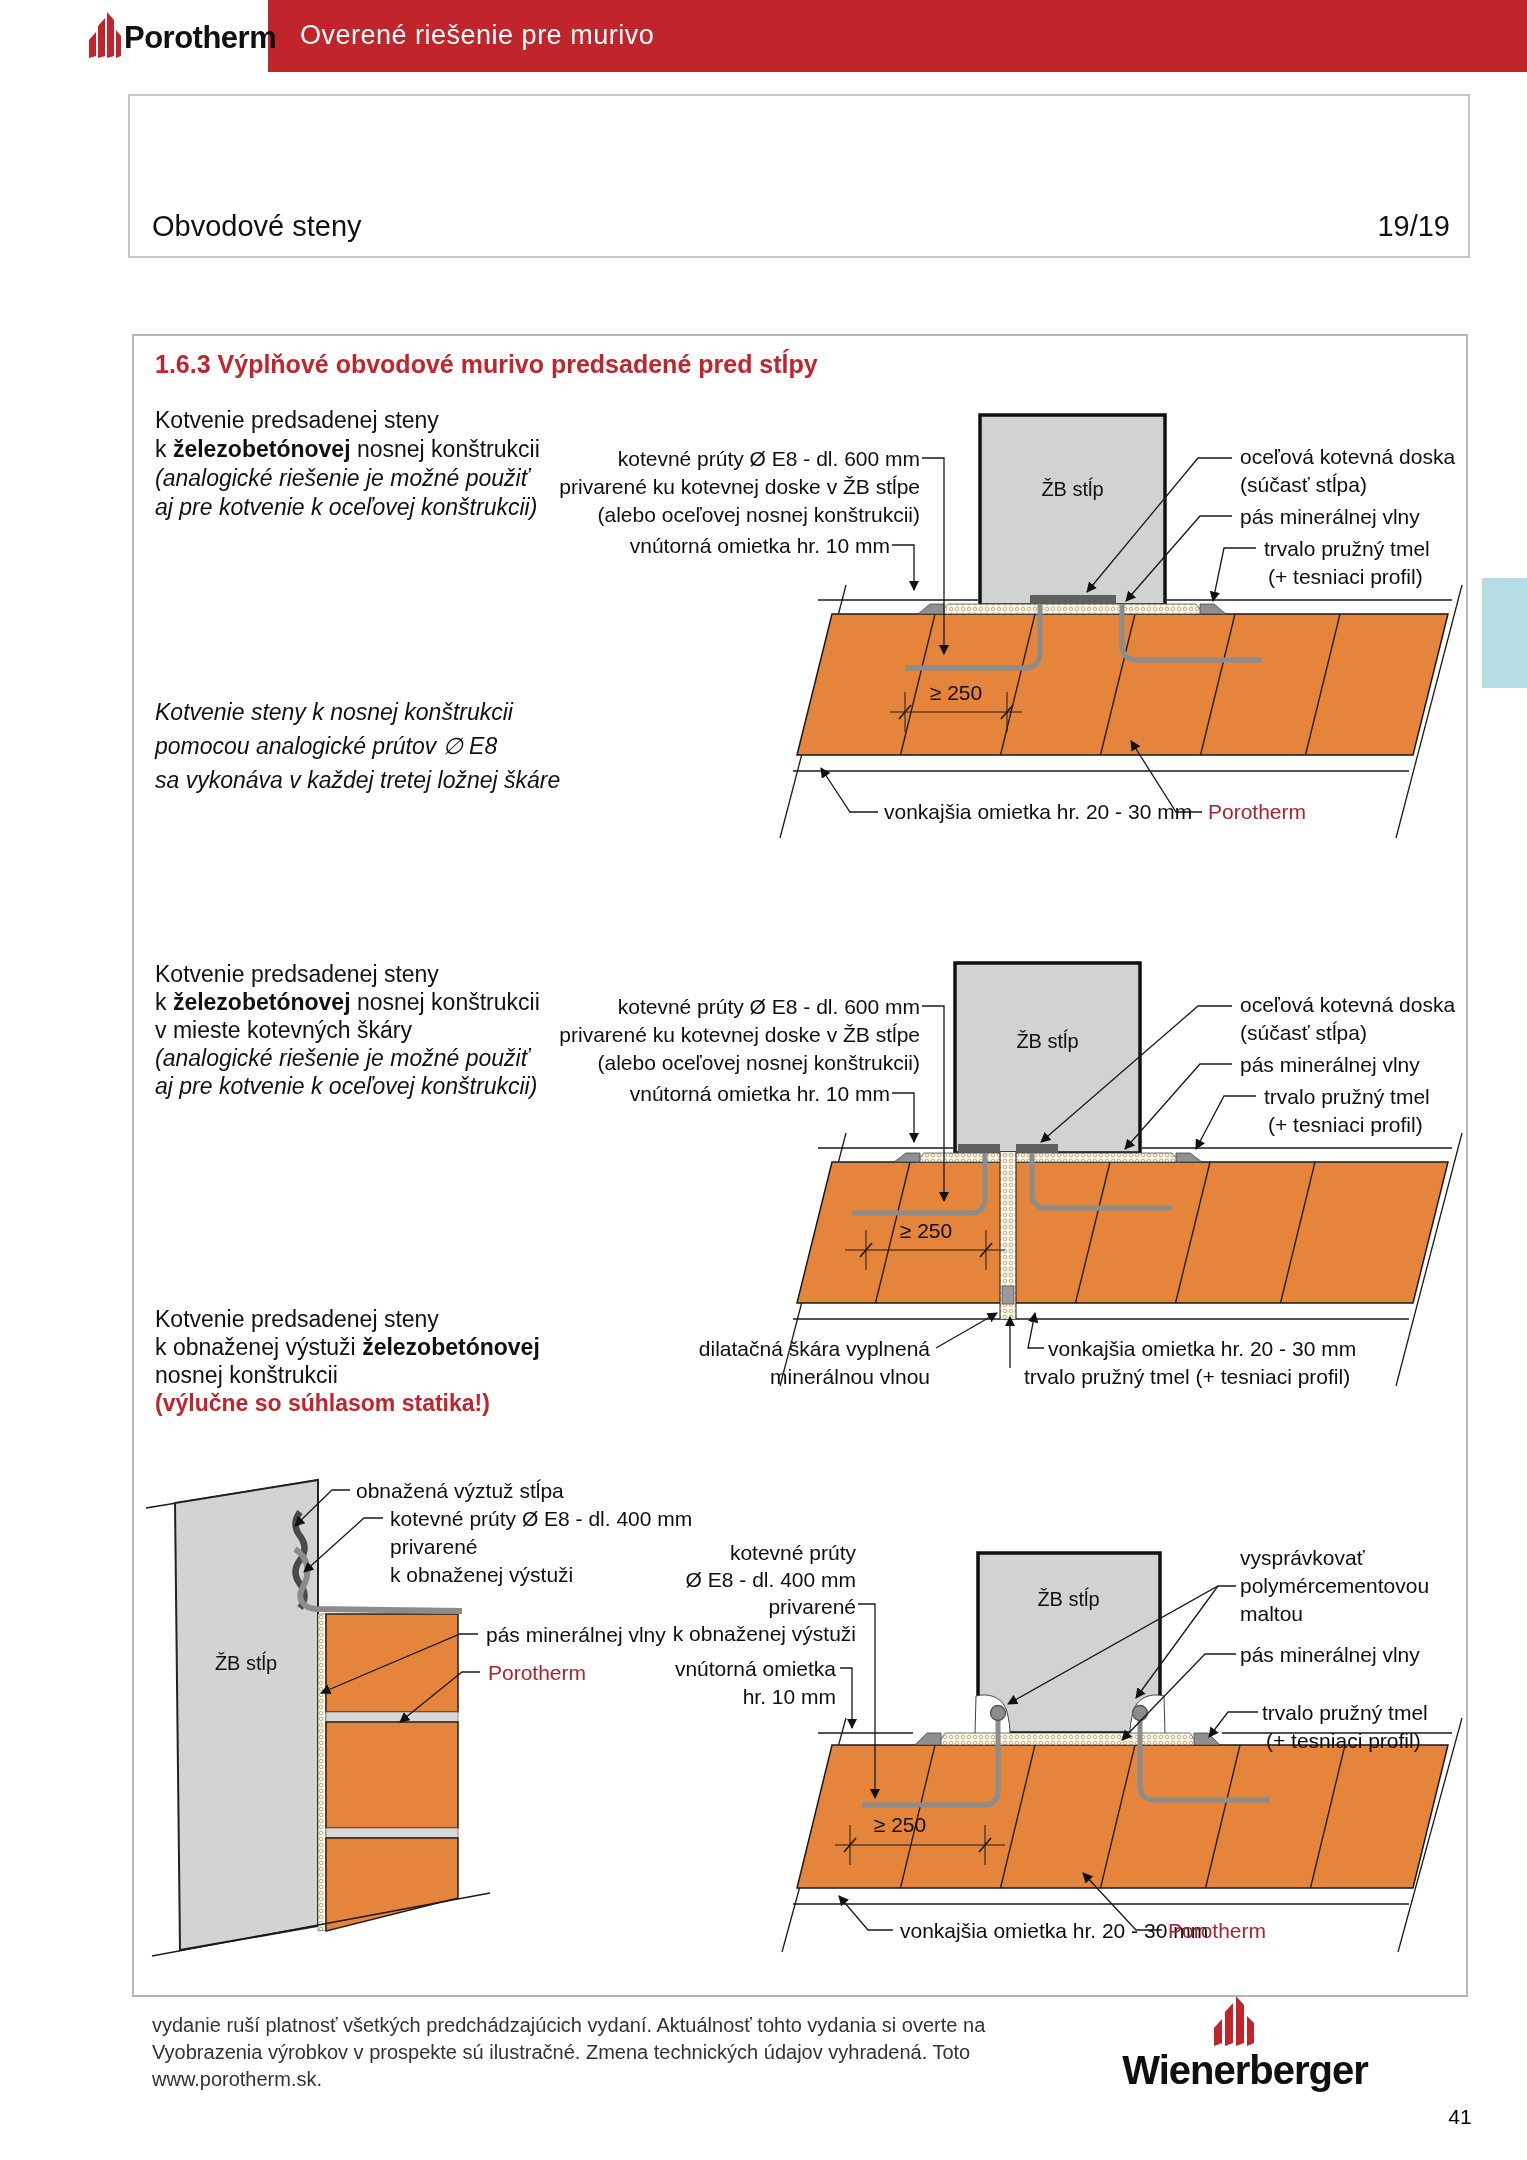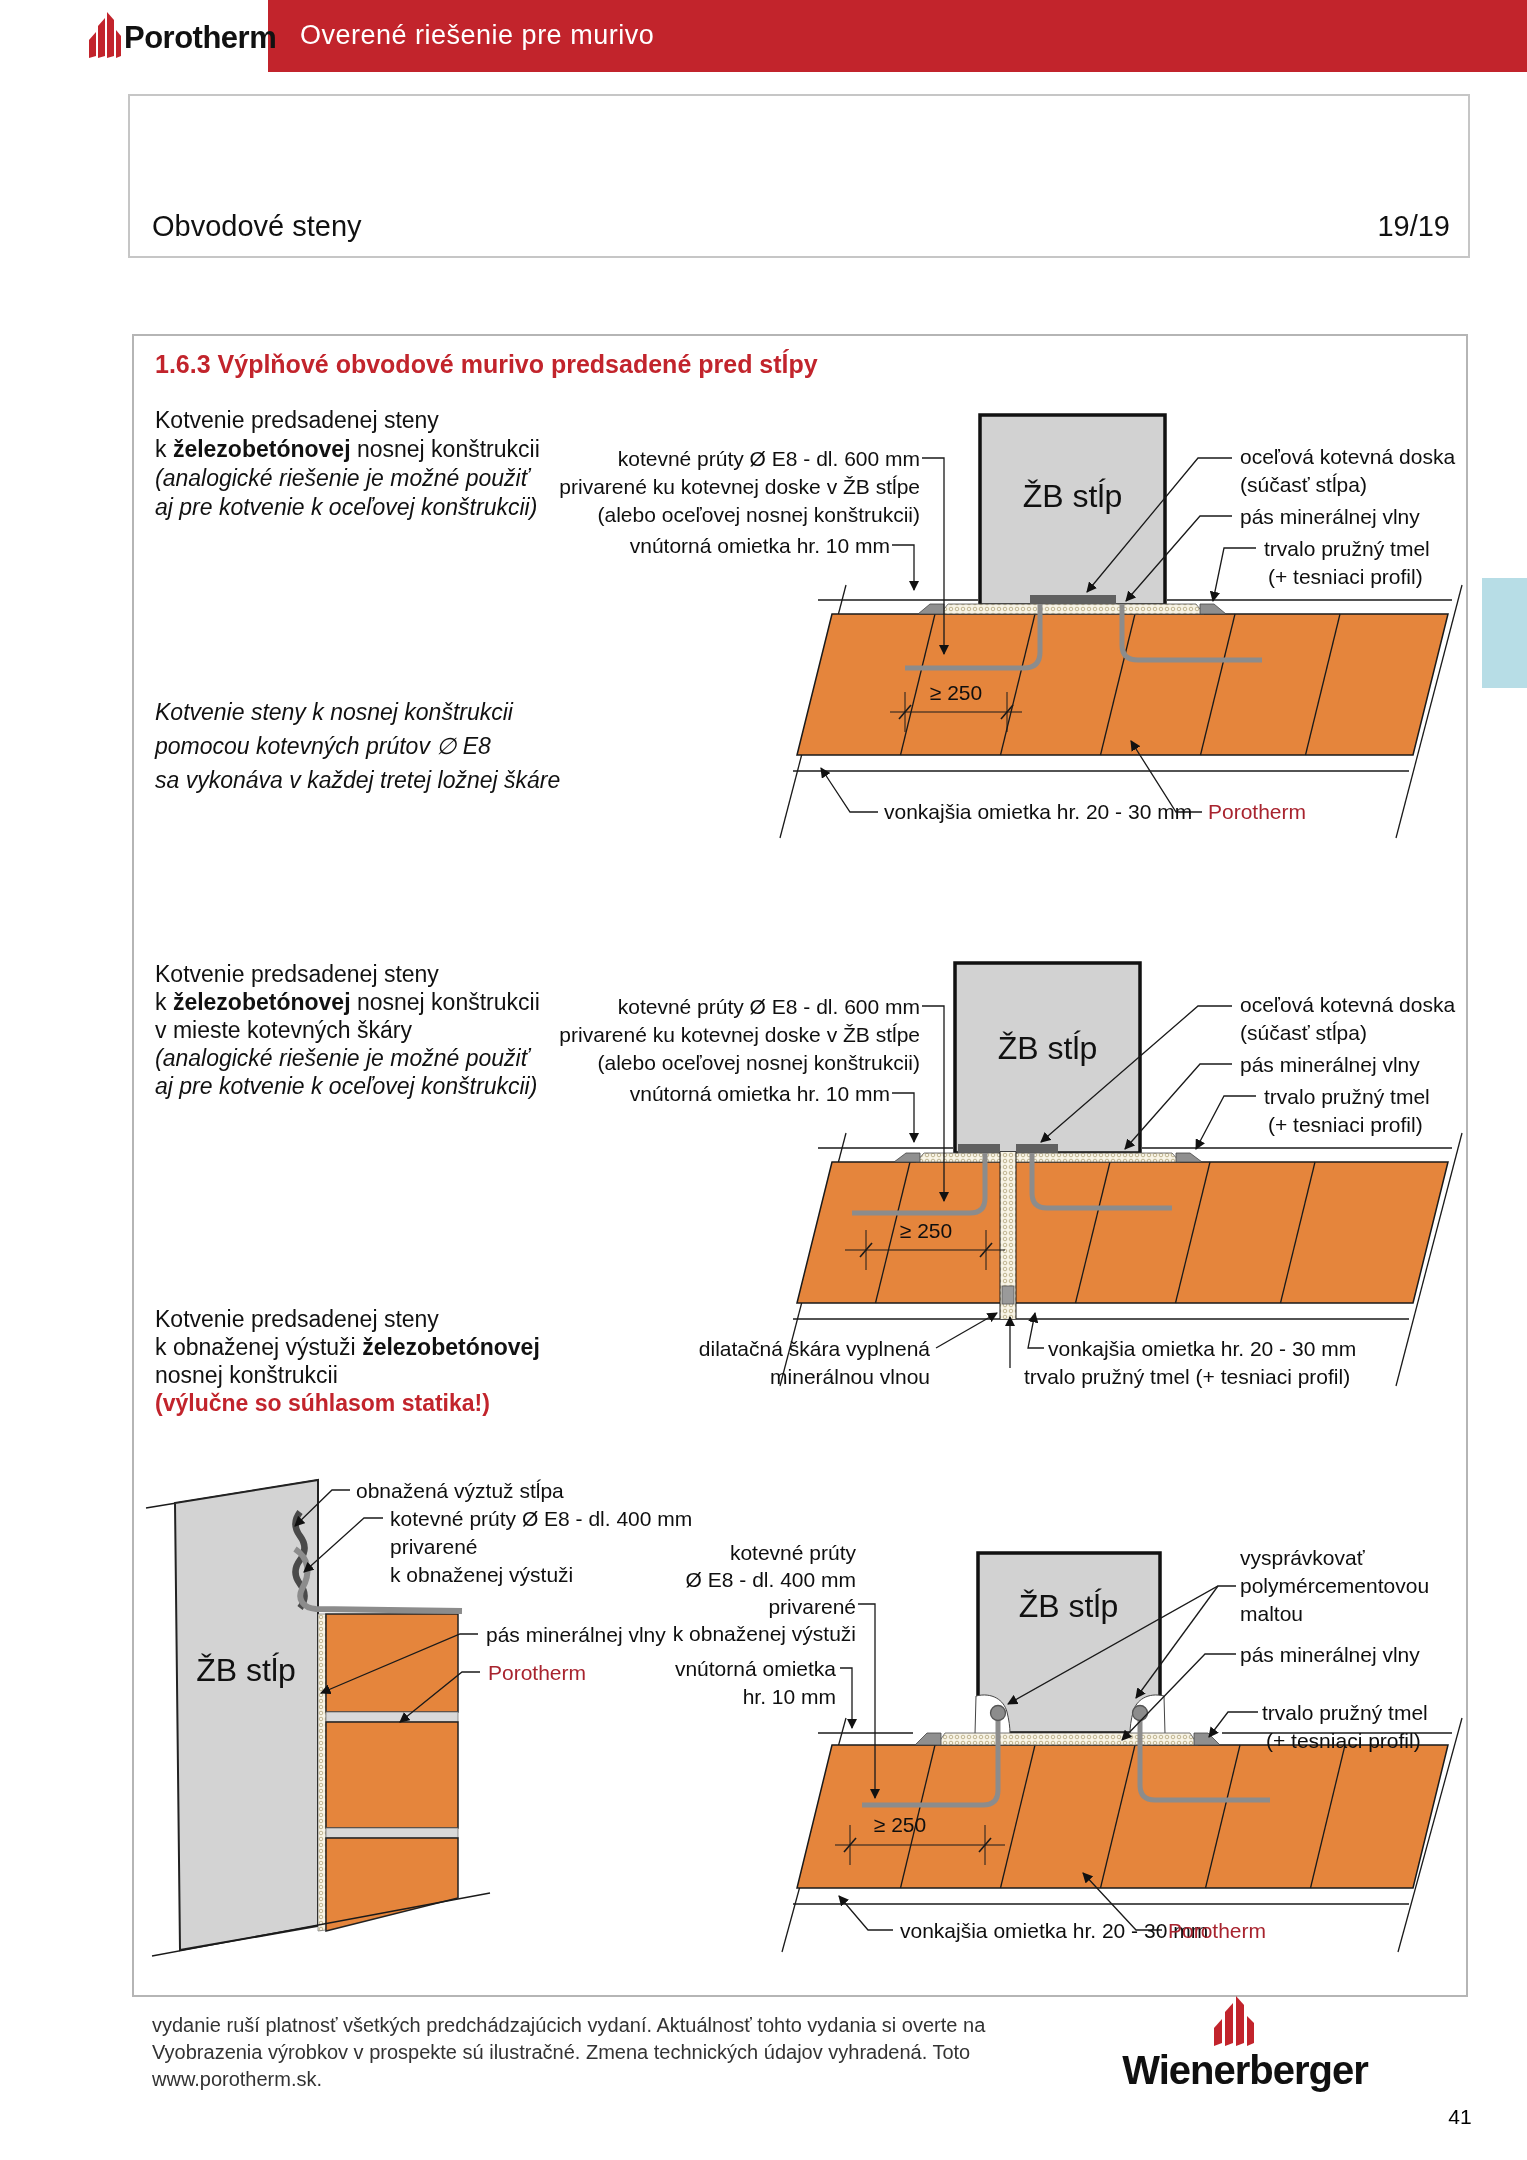--- a/index.html
+++ b/index.html
@@ -21,21 +21,21 @@
            border:2px solid #b5b5b5;box-sizing:border-box;background:#fff;}
   .secheading{position:absolute;left:155px;top:350px;font-size:25px;font-weight:bold;color:#c2242c;white-space:nowrap;}
   .body{position:absolute;left:155px;font-size:23px;line-height:29px;white-space:nowrap;}
   .body .b{font-weight:bold;}
   .it{font-style:italic;}
   .redb{color:#c2242c;font-weight:bold;}
   
   .lbl{position:absolute;font-size:21px;line-height:26px;white-space:nowrap;color:#0f0f0f;}
   .ra{text-align:right;}
   .ctr{text-align:center;white-space:normal;}
-  .zb{position:absolute;font-size:32px;text-align:center;color:#111;}
+  .zb{position:absolute;font-size:20px;text-align:center;color:#111;}
   .pbrand{color:#a8232e;}
   svg.draw{position:absolute;left:0;top:0;z-index:1;}
   .lbllayer{position:absolute;left:0;top:0;width:100%;height:100%;z-index:2;pointer-events:none;}
   .tab{position:absolute;left:1482px;top:578px;width:45px;height:110px;background:#b7dde6;}
   
   .foot{position:absolute;left:152px;top:2012px;font-size:20px;line-height:27px;color:#333;}
   .wb{position:absolute;left:1095px;top:2048px;width:300px;text-align:center;
       font-size:40px;font-weight:bold;letter-spacing:-1px;color:#101010;}
   .pnum{position:absolute;left:1430px;top:2105px;width:60px;text-align:center;font-size:21px;color:#000000;}
 </style>
@@ -63,21 +63,21 @@
 
   <div class="body" style="top:406px;">
     <div>Kotvenie predsadenej steny</div>
     <div><span>k </span><span class="b">železobetónovej</span><span> nosnej konštrukcii</span></div>
     <div class="it">(analogické riešenie je možné použiť</div>
     <div class="it">aj pre kotvenie k oceľovej konštrukcii)</div>
   </div>
 
   <div class="body" style="top:695px;line-height:34px;">
     <div class="it">Kotvenie steny k nosnej konštrukcii</div>
-    <div class="it">pomocou kotevných prútov ∅ E8</div>
+    <div class="it">pomocou analogické prútov ∅ E8</div>
     <div class="it">sa vykonáva v každej tretej ložnej škáre</div>
   </div>
 
   <div class="body" style="top:960px;line-height:28px;">
     <div>Kotvenie predsadenej steny</div>
     <div><span>k </span><span class="b">železobetónovej</span><span> nosnej konštrukcii</span></div>
     <div>v mieste kotevných škáry</div>
     <div class="it">(analogické riešenie je možné použiť</div>
     <div class="it">aj pre kotvenie k oceľovej konštrukcii)</div>
   </div>

